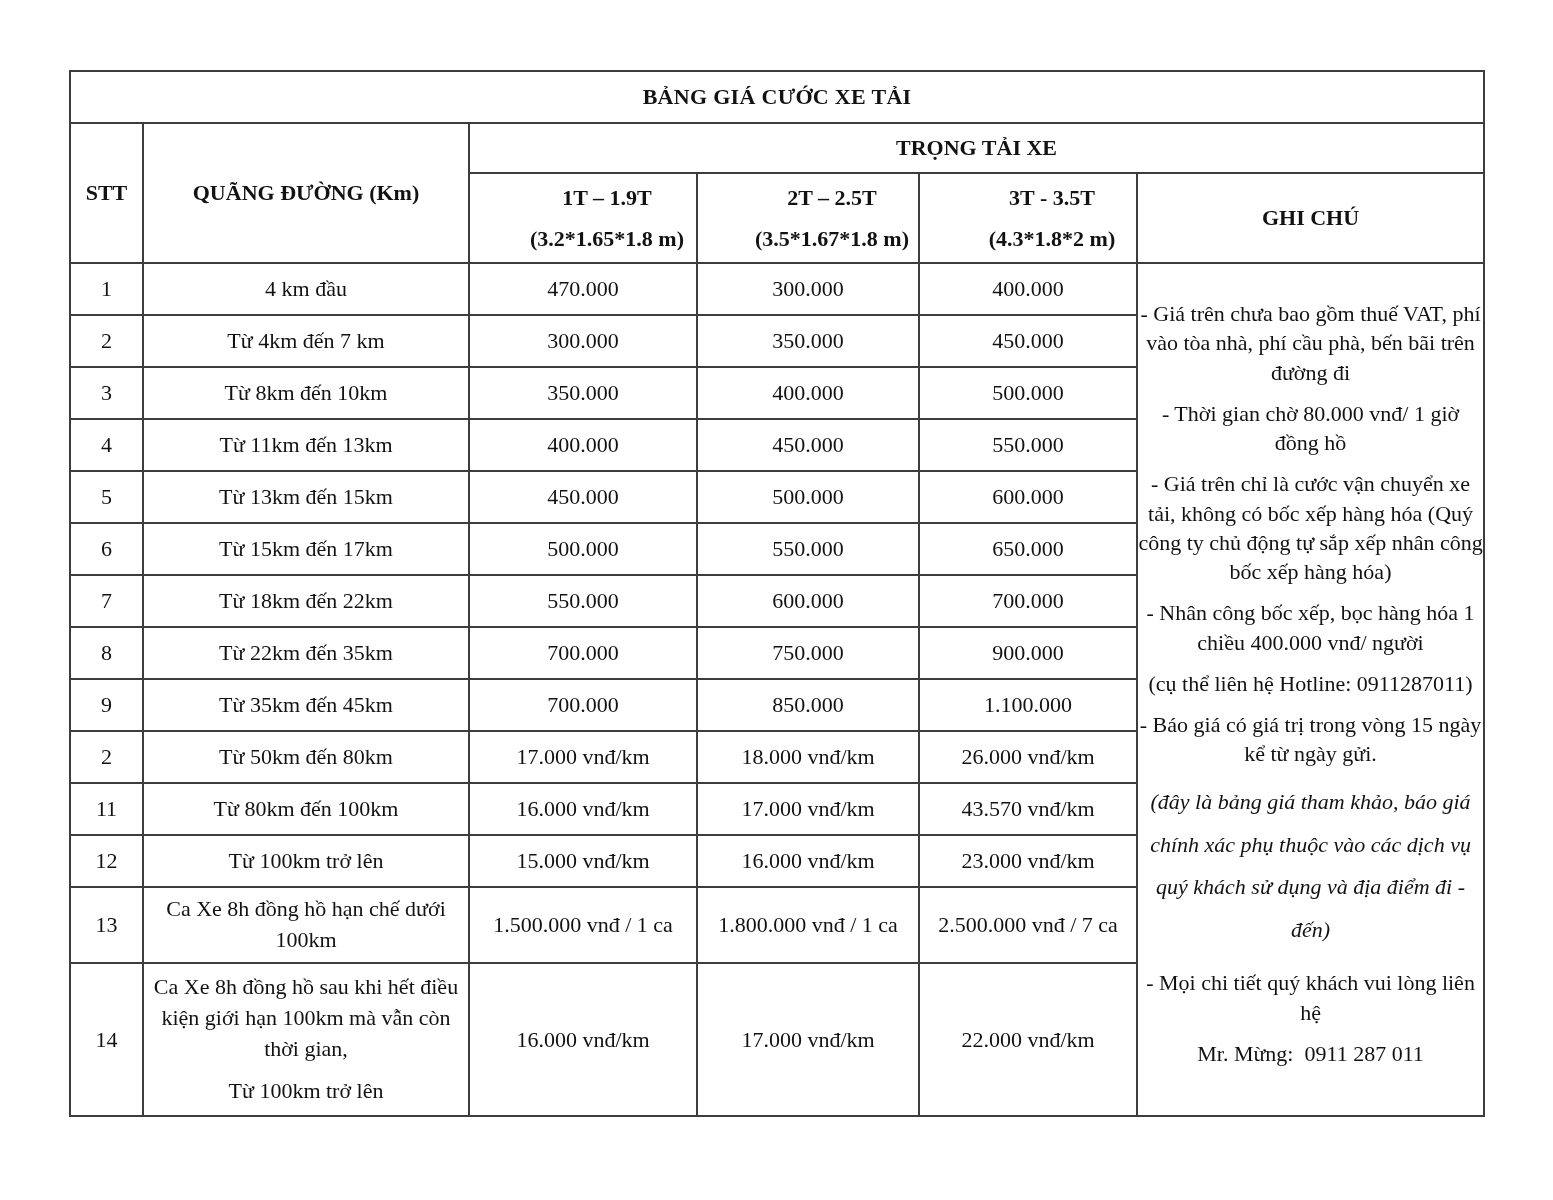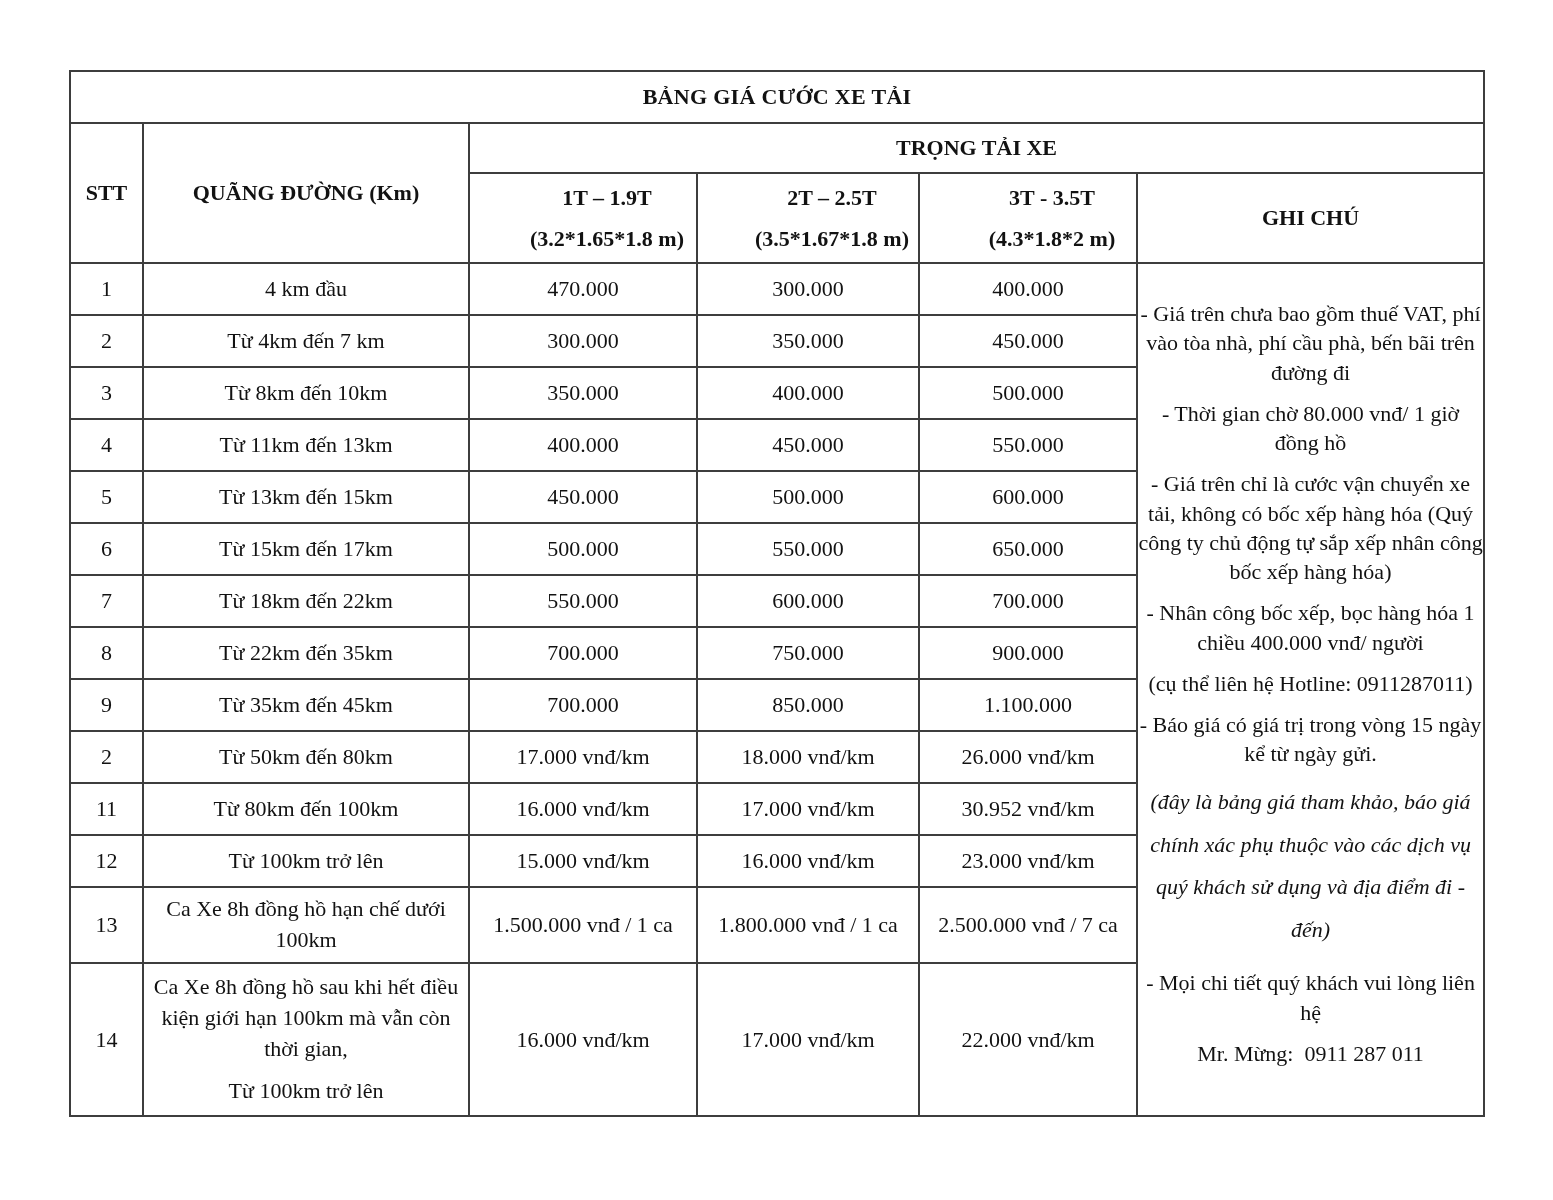--- a/index.html
+++ b/index.html
@@ -194,21 +194,21 @@
       <td>17.000 vnđ/km</td>
       <td>18.000 vnđ/km</td>
       <td>26.000 vnđ/km</td>
     </tr>
 
     <tr class="r-data">
       <td>11</td>
       <td>Từ 80km đến 100km</td>
       <td>16.000 vnđ/km</td>
       <td>17.000 vnđ/km</td>
-      <td>30.952 vnđ/km</td>
+      <td>43.570 vnđ/km</td>
     </tr>
 
     <tr class="r-data">
       <td>12</td>
       <td>Từ 100km trở lên</td>
       <td>15.000 vnđ/km</td>
       <td>16.000 vnđ/km</td>
       <td>23.000 vnđ/km</td>
     </tr>
 

